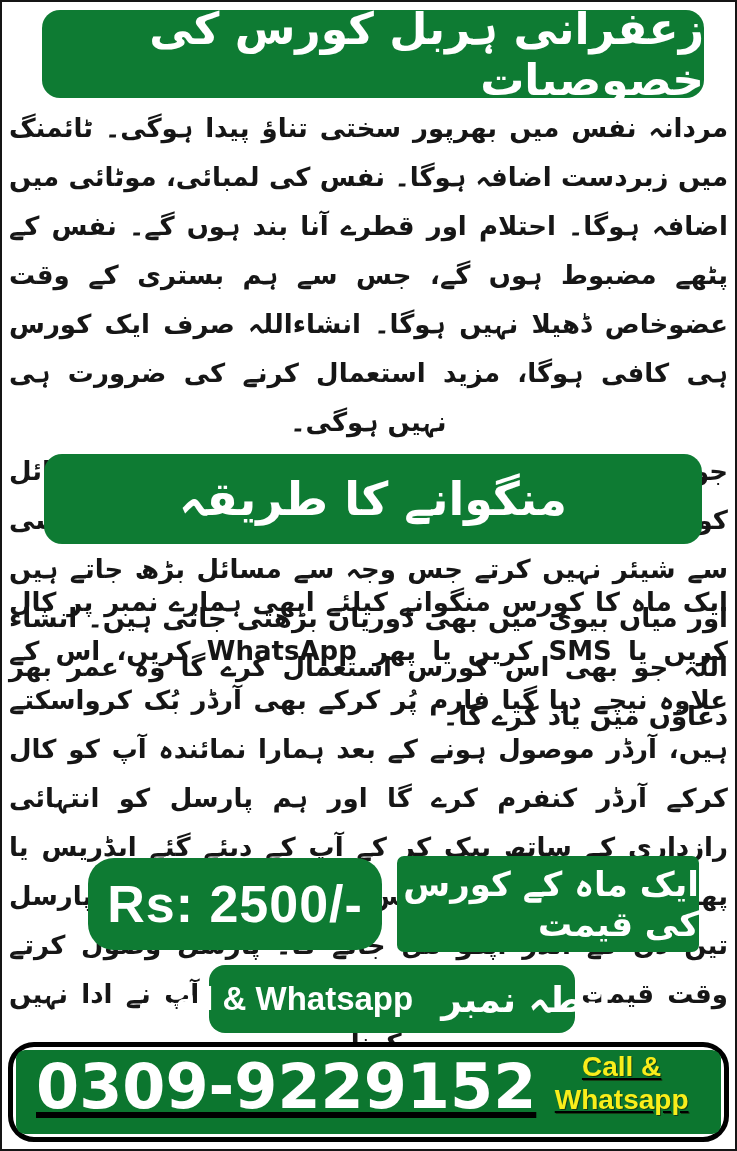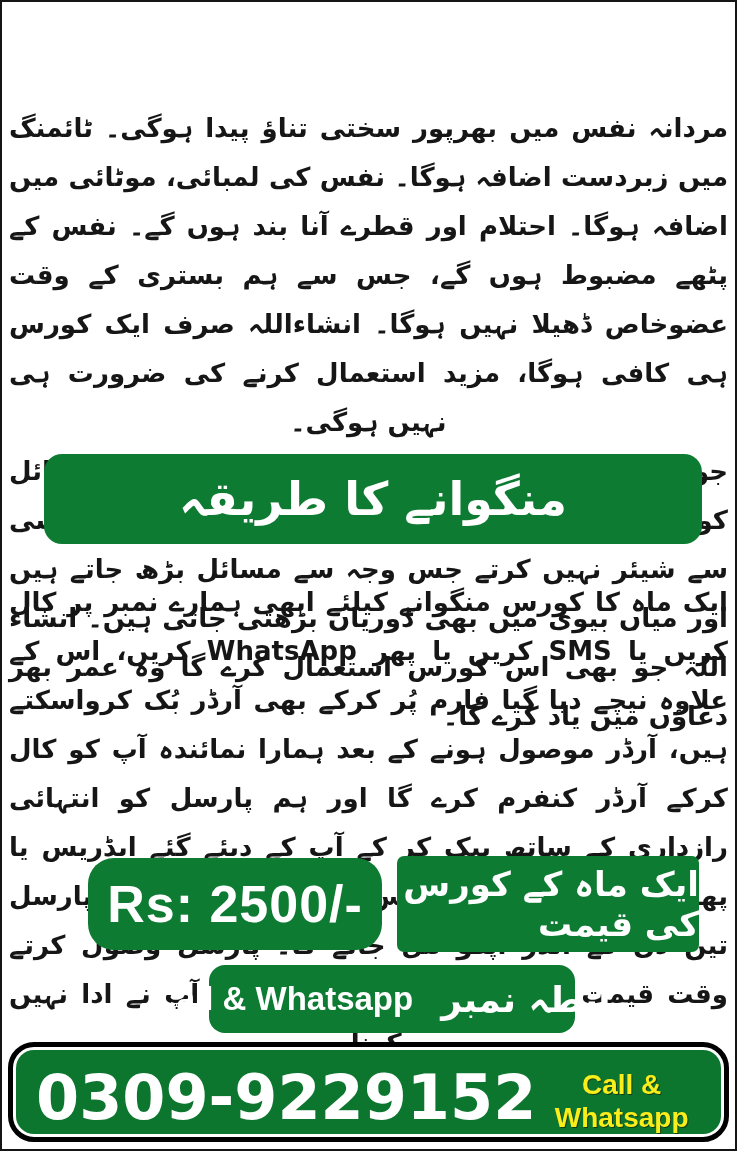--- a/index.html
+++ b/index.html
@@ -85,24 +85,25 @@
     position: absolute; left: 6px; right: 6px; top: 1040px; bottom: 7px;
     border: 5px solid #000000;
     border-radius: 26px;
     box-sizing: border-box;
     background: #ffffff;
     padding: 3px;
   }
   .phone-bar-inner {
     width: 100%; height: 100%;
     background: #0c762f;
-    border-radius: 18px;
-    display: flex; align-items: flex-end;
+    border-radius: 9px;
+    display: flex; align-items: flex-start;
     box-sizing: border-box;
     padding: 0 14px 0 20px;
+    text-decoration: underline;
   }
   .phone-number {
     flex: 1;
     color: #ffffff;
     font-size: 62px; font-weight: bold;
     font-family: "DejaVu Sans", sans-serif;
     white-space: nowrap;
     letter-spacing: 0px;
   }
   .cw-stack {
@@ -113,20 +114,23 @@
     font-family: "Liberation Sans", sans-serif;
     font-size: 28px; line-height: 33px;
     text-shadow: 1px 1px 0 #143d14;
   }
 </style>
 </head>
 <body>
 
 <div class="page">
 
+  <div class="banner banner-top">
+    <span>زعفرانی ہربل کورس کی خصوصیات</span>
+  </div>
 
   <div class="textblock features-block">
     <p>مردانہ نفس میں بھرپور سختی تناؤ پیدا ہوگی۔ ٹائمنگ میں زبردست اضافہ ہوگا۔ نفس کی لمبائی، موٹائی میں اضافہ ہوگا۔ احتلام اور قطرے آنا بند ہوں گے۔ نفس کے پٹھے مضبوط ہوں گے، جس سے ہم بستری کے وقت عضوخاص ڈھیلا نہیں ہوگا۔ انشاءاللہ صرف ایک کورس ہی کافی ہوگا، مزید استعمال کرنے کی ضرورت ہی نہیں ہوگی۔</p>
     <p class="last-right">جو لوگ شادی کے نام سے گھبراتے ہیں ان کو اپنے مسائل کو حل کرنے کی ضرورت ہے، اکثر لوگ اپنے مسائل کسی سے شیئر نہیں کرتے جس وجہ سے مسائل بڑھ جاتے ہیں اور میاں بیوی میں بھی دُوریاں بڑھتی جاتی ہیں۔ انشاء اللہ جو بھی اس کورس استعمال کرے گا وہ عمر بھر دعاؤں میں یاد کرے گا۔</p>
   </div>
 
   <div class="banner banner-order">
     <span>منگوانے کا طریقہ</span>
   </div>
 

